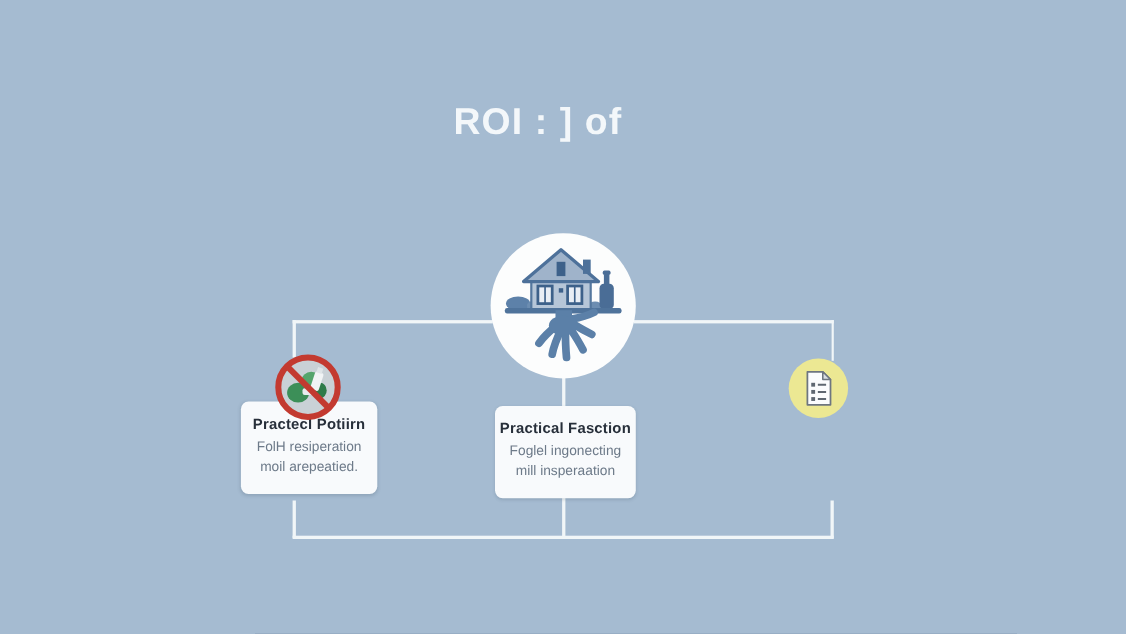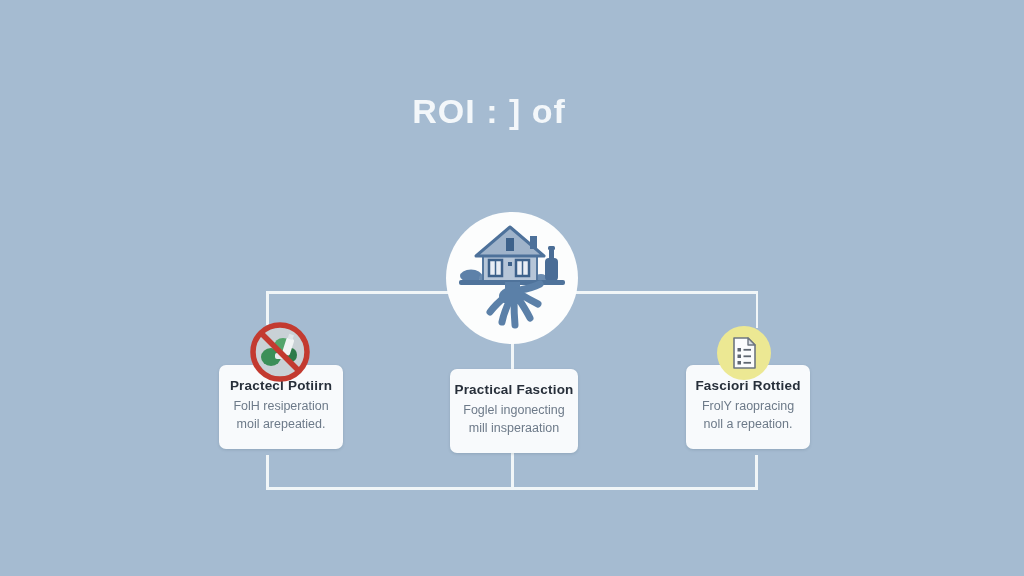--- a/index.html
+++ b/index.html
@@ -107,25 +107,20 @@
     <div class="card-sub">Foglel ingonecting</div>
     <div class="card-sub">mill insperaation</div>
   </div>
 
   <div class="card" style="left:219px;top:365px;">
     <div class="card-title">Practecl Potiirn</div>
     <div class="card-sub">FolH resiperation</div>
     <div class="card-sub">moil arepeatied.</div>
   </div>
 
-  <div class="card" style="left:686px;top:365px;">
-    <div class="card-title">Fasciori Rottied</div>
-    <div class="card-sub">FrolY raopracing</div>
-    <div class="card-sub">noll a repeation.</div>
-  </div>
 
   <div class="icon-badge" style="left:248px;top:320px;">
     <svg viewBox="0 0 64 64" width="64" height="64">
       <circle cx="32" cy="32" r="26" fill="#c9d1d6"></circle>
       <ellipse cx="23" cy="37" rx="10" ry="9" fill="#3c8f58"></ellipse>
       <ellipse cx="35" cy="26" rx="9" ry="8" fill="#54a56c"></ellipse>
       <ellipse cx="43" cy="35" rx="6" ry="7" fill="#2e7b49"></ellipse>
       <rect x="27" y="33" width="10" height="6" rx="2" fill="#e7ecee"></rect>
       <g transform="rotate(18 40 27)">
         <rect x="36" y="18" width="8" height="17" rx="2" fill="#f1f4f5"></rect>

